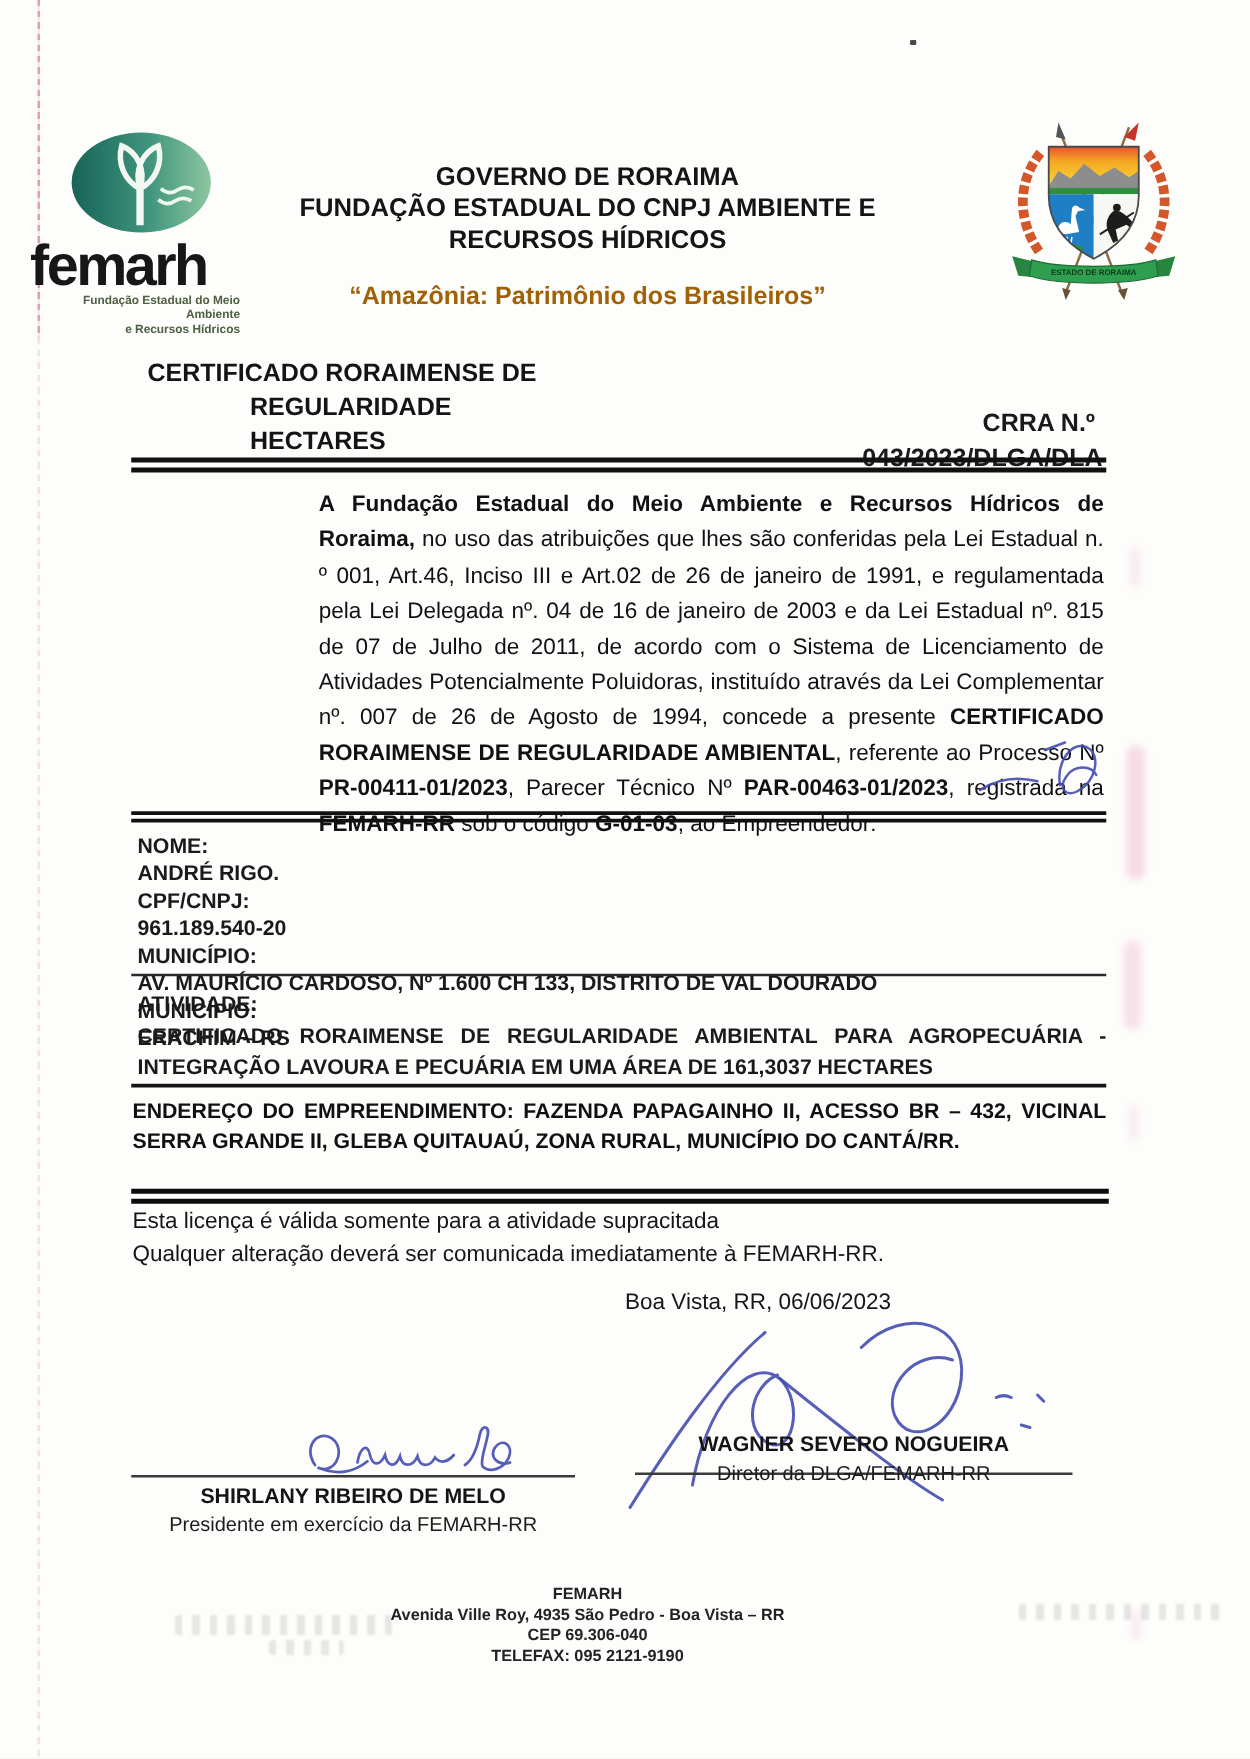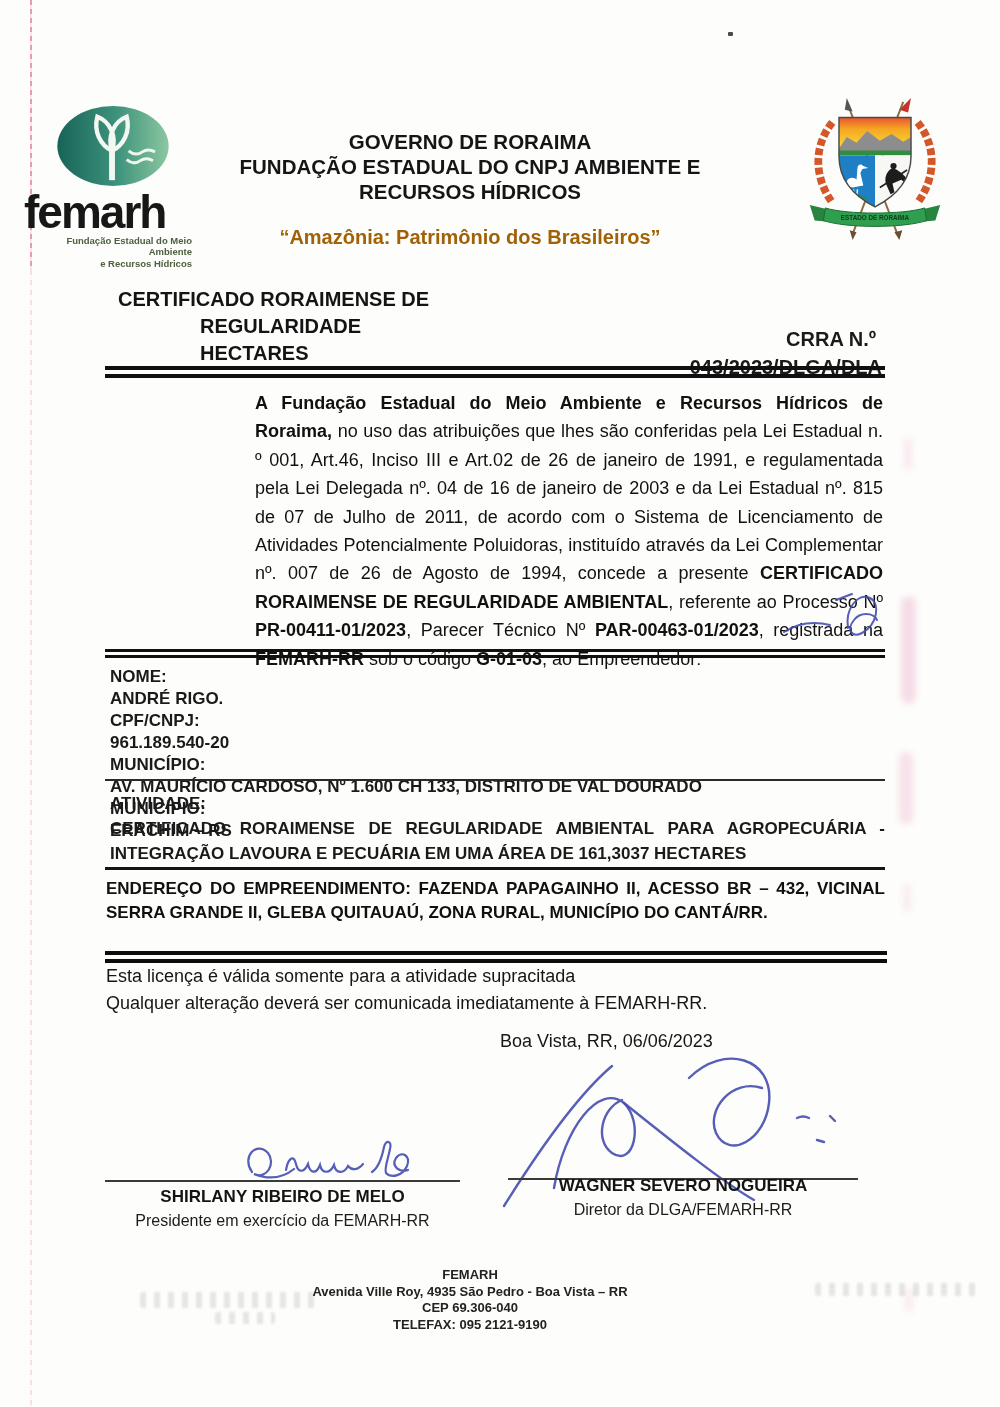--- a/index.html
+++ b/index.html
@@ -229,21 +229,21 @@
     <path class="ink" stroke-width="2.4" d="M305,72 c4,-2 8,-2 12,0"></path>
     <path class="ink" stroke-width="2.4" d="M325,94 l7,2"></path>
     <path class="ink" stroke-width="2.4" d="M338,70 l5,5"></path>
   </svg>
   <div class="abs sigline" style="left:105px;top:1180px;width:355px;"></div>
   <div class="abs sigline" style="left:508px;top:1178px;width:350px;"></div>
   <div class="abs sigblock" style="left:105px;top:1185px;width:355px;">
     <div class="sig-name">SHIRLANY  RIBEIRO DE MELO</div>
     <div class="sig-role">Presidente em exercício da FEMARH-RR</div>
   </div>
-  <div class="abs sigblock" style="left:508px;top:1174px;width:350px;">
+  <div class="abs sigblock" style="left:508px;top:1144px;width:350px;">
     <div class="sig-name">WAGNER SEVERO NOGUEIRA</div>
     <div class="sig-role">Diretor  da DLGA/FEMARH-RR</div>
   </div>
 
   <div class="abs footer">
     <div>FEMARH</div>
     <div>Avenida Ville Roy, 4935 São Pedro - Boa Vista – RR</div>
     <div>CEP 69.306-040</div>
     <div>TELEFAX: 095 2121-9190</div>
   </div>

